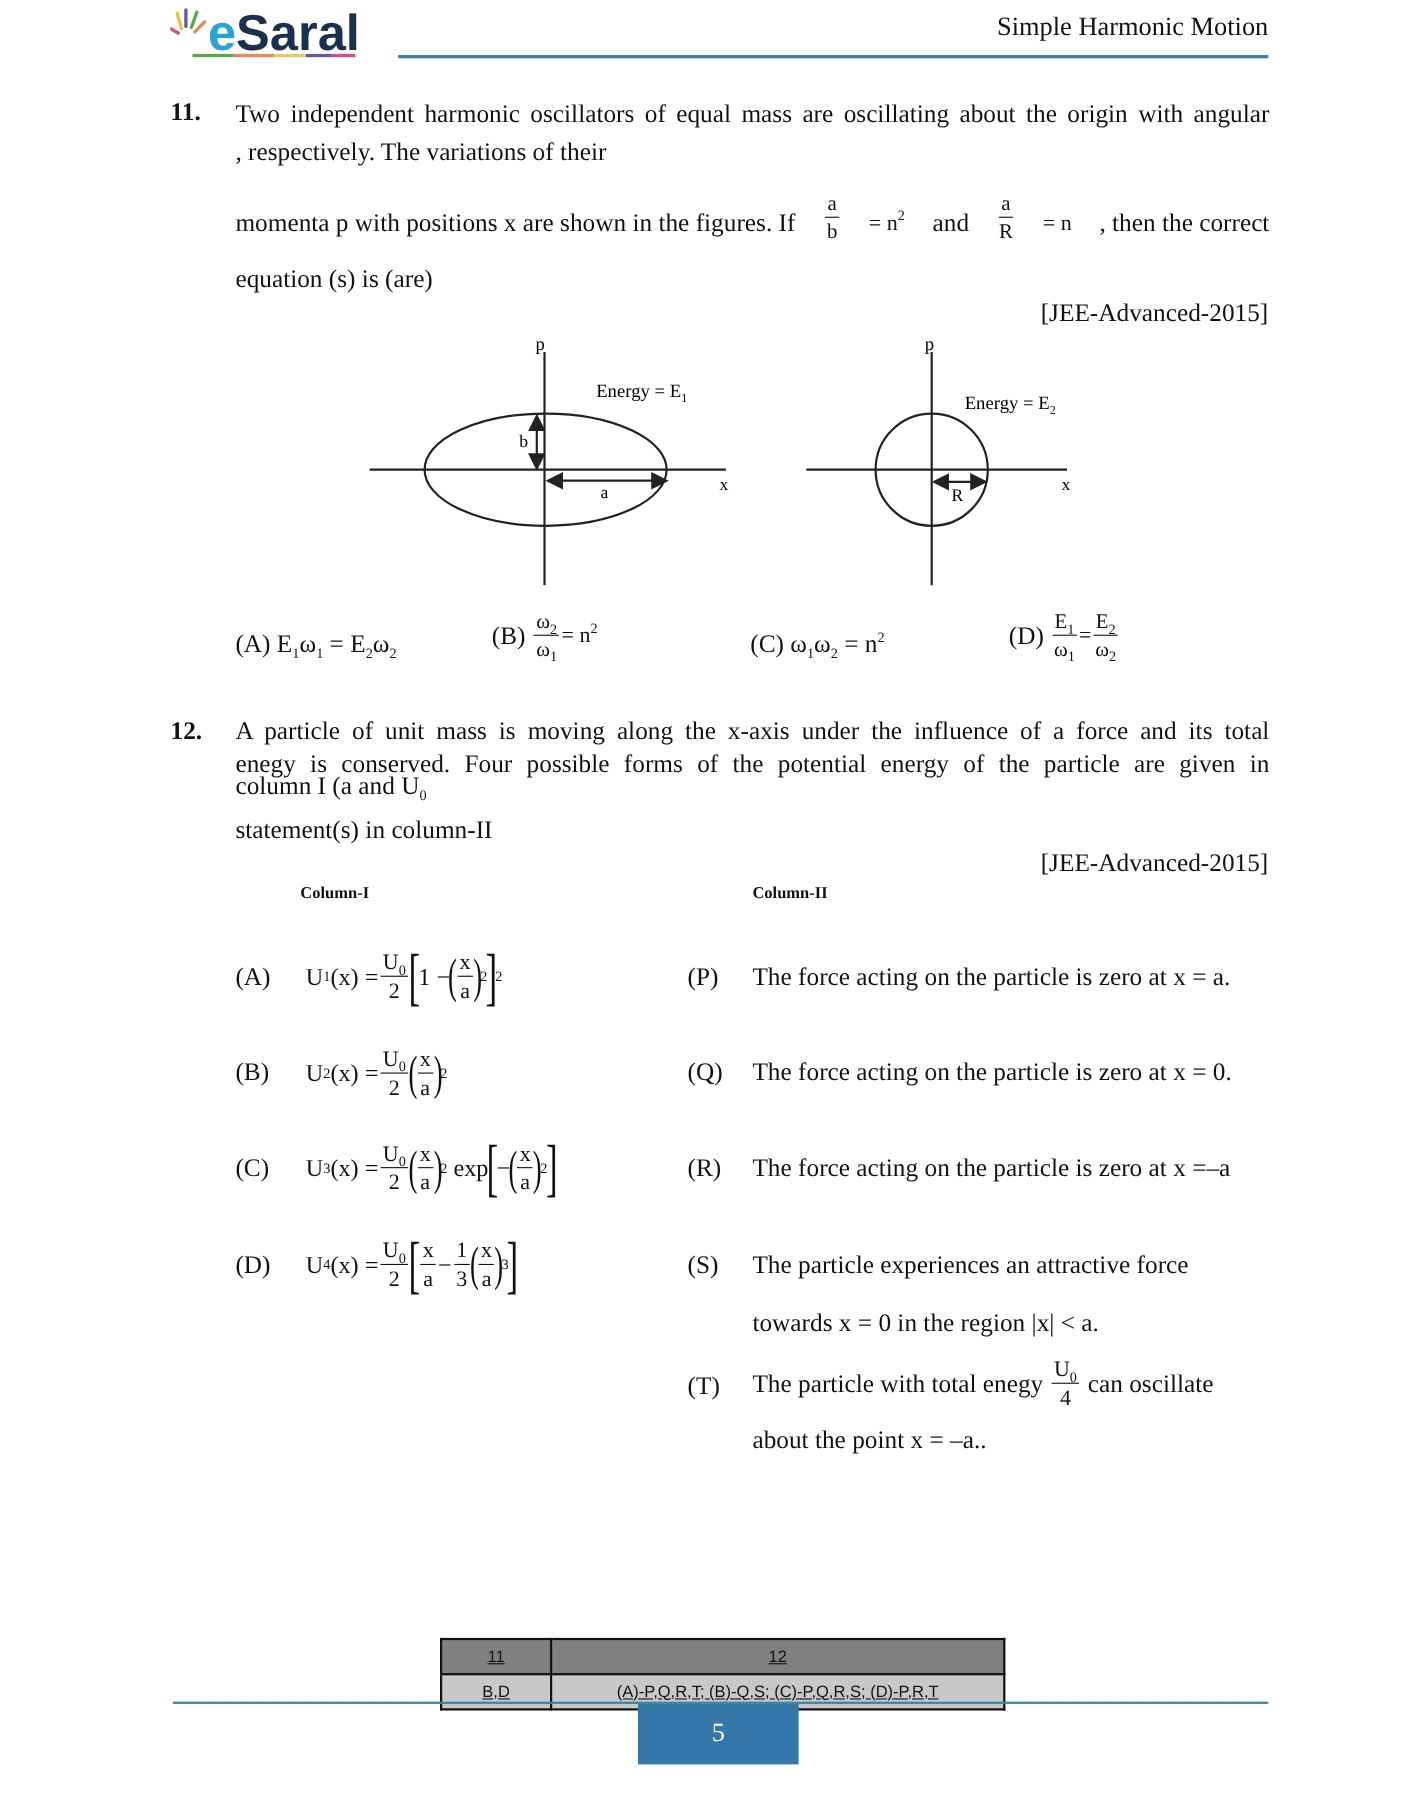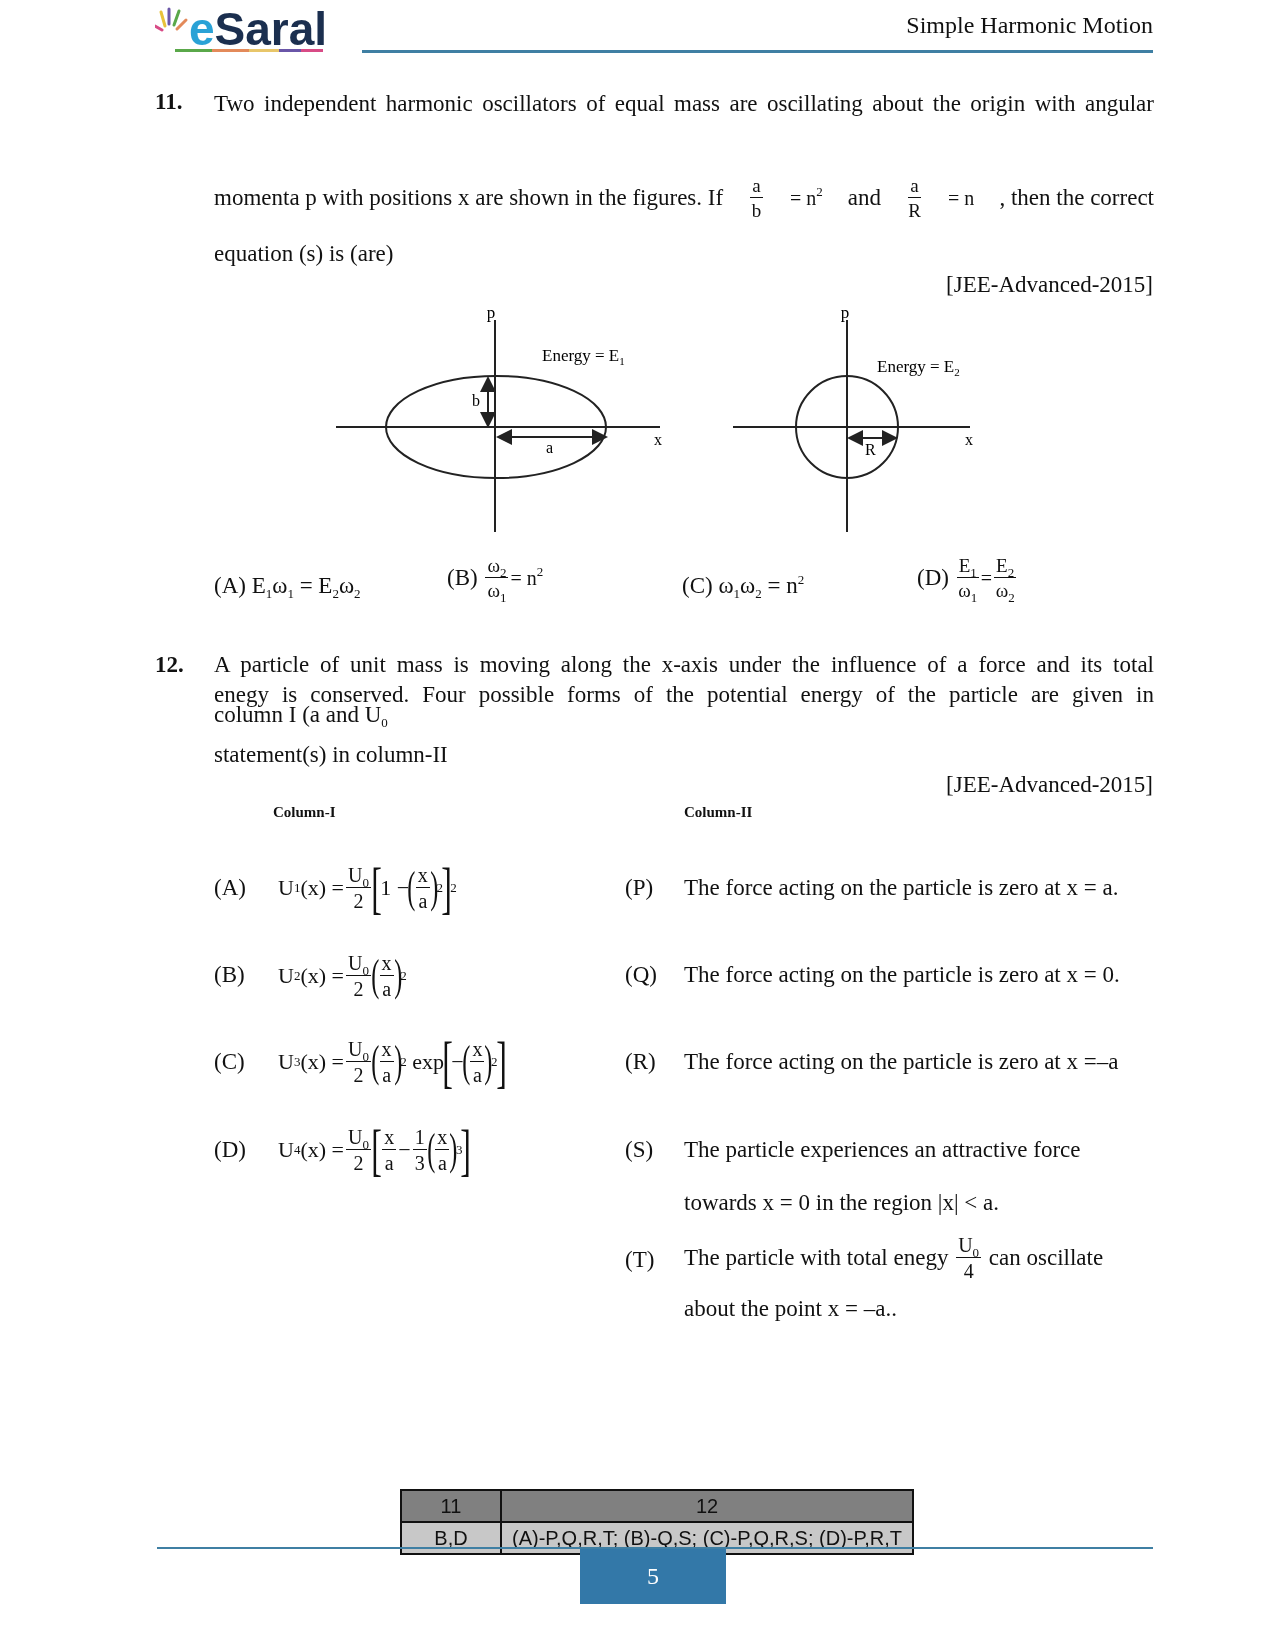--- a/index.html
+++ b/index.html
@@ -28,21 +28,21 @@
   .opt { font-size:23px; position:absolute;text-align:center; }
   .col-head { font-weight:bold; font-size:15px; position:absolute; }
   .lbl { font-size:23px; position:absolute; }
   .stmt { font-size:23px; position:absolute; white-space:nowrap; }
   .eq { position:absolute; font-size:22px; display:flex; align-items:center; white-space:nowrap; }
   .br { font-size:58px; line-height:1; font-weight:100; transform:scaleX(0.55); display:inline-block; margin:0 -6px; }
   .par { font-size:44px; line-height:1; transform:scaleX(0.55); display:inline-block; margin:0 -5px; }
 
   
   table.ans { position:absolute; left:400px; top:1489px; border-collapse:collapse;
-     font-family:"Liberation Sans", sans-serif; font-size:20px; }
+     font-family:"Liberation Sans", sans-serif; font-size:15px;text-decoration:underline; }
   table.ans td { border:2px solid #111; text-align:center; height:30px; padding:0 6px; }
   table.ans tr.h td { background:#808080; }
   table.ans tr.b td { background:#c8c8c8; }
   .foot-rule { left:157px; top:1547px; width:996px; height:2px; background:#3f7fa3; }
   .pagebox { left:580px; top:1549px; width:146px; height:55px; background:#3378a8; color:#fff;
      font-size:24px; display:flex; align-items:center; justify-content:center; }
   svg text { font-family:"Liberation Serif", serif; }
 </style>
 </head>
 <body>
@@ -57,22 +57,23 @@
   </svg>
   <span class="logo-text"><span class="logo-e">e</span><span>Saral</span></span>
 </div>
 <div class="abs logo-under"></div>
 <div class="abs head-title">Simple Harmonic Motion</div>
 <div class="abs head-rule"></div>
 
 <div class="abs qnum" style="left:155px;top:89px">11.</div>
 <div class="abs p" style="left:214px;top:87px;width:940px;text-align:justify;text-align-last:justify">Two independent harmonic oscillators of equal mass are oscillating about the origin with angular</div>
 <div class="abs p" style="left:214px;top:121px;width:940px;display:flex;justify-content:space-between">
-</div>
-<div class="abs p" style="left:214px;top:176px;width:940px;display:flex;align-items:center;justify-content:space-between">
+  <span>, respectively. The variations of their</span>
+</div>
+<div class="abs p" style="left:214px;top:176px;width:940px;display:flex;align-items:flex-end;justify-content:space-between">
   <span>momenta p with positions x are shown in the figures. If </span>
   <span class="frac sm">
       <span class="n">a</span>
       <span class="d">b</span>
     </span>
   <span style="font-size:20px"><span>= n</span><sup>2</sup></span>
   <span>and</span>
   <span class="frac sm">
       <span class="n">a</span>
       <span class="d">R</span>

